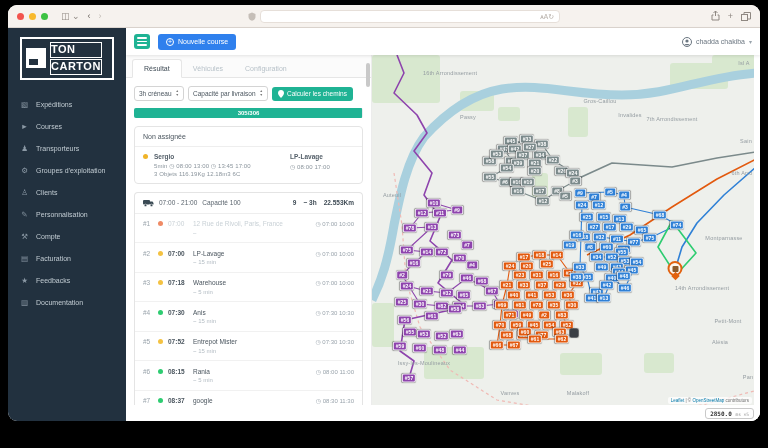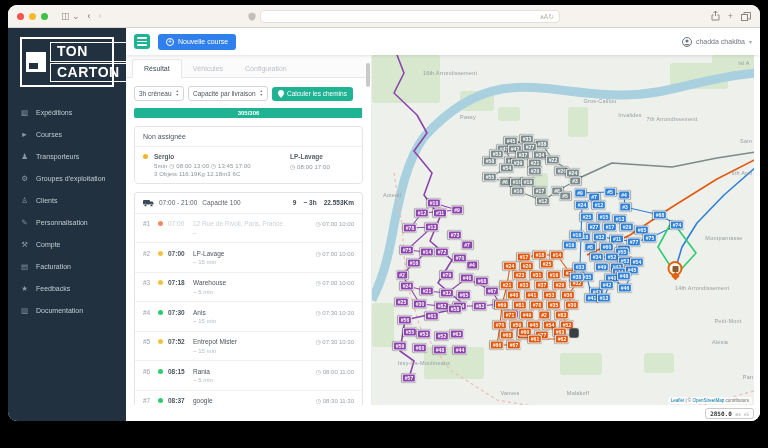--- a/index.html
+++ b/index.html
@@ -20,22 +20,22 @@
   .urlbar .spacer { flex:1; }
   .urlbar .ric { color:#b5aea7; font-size:7px; line-height:1; }
   .chrome .right { display:flex; gap:8px; align-items:center; margin-left:8px; color:#8f8882; font-size:9px; }
 
   
   .app { flex:1; display:flex; min-height:0; }
   .sidebar { width:118px; background:#22313f; flex:none; display:flex; flex-direction:column; }
   .logo { margin:9px 12px 6px; border:2px solid #fff; padding:3px 4px; display:flex; align-items:center; gap:4px; }
   .logo-box { width:20px; height:20px; background:#fff; flex:none; position:relative; }
   .logo-box::after { content:""; position:absolute; left:3px; bottom:3px; width:9px; height:6px; background:#22313f; }
-  .logo-txt span { display:block; color:#fff; font-weight:bold; font-size:14px;
-    border:1.5px solid #fff; padding:0 6px; line-height:1.25; letter-spacing:.5px; }
+  .logo-txt span { display:block; color:#fff; font-weight:bold; font-size:11px;
+    border:1.5px solid #fff; padding:0 0; line-height:1.25; letter-spacing:.5px; }
   .logo-txt span + span { margin-top:1px; }
   .nav { margin-top:8px; }
   .nav-item { display:flex; align-items:center; gap:7px; padding:6.5px 12px;
     color:#c2ccd3; font-size:7px; cursor:pointer; }
   .nav-item .glyph { width:9px; color:#8b99a5; font-size:7.5px; text-align:center; }
 
   .main { flex:1; display:flex; flex-direction:column; min-width:0; background:#fff; }
   .topbar { height:27px; flex:none; display:flex; align-items:center; gap:8px; padding:0 8px;
     background:#fff; box-shadow:0 1px 3px rgba(0,0,0,.10); position:relative; z-index:30; }
   .burger { width:16px; height:15px; background:#1fb394; border-radius:3px;

